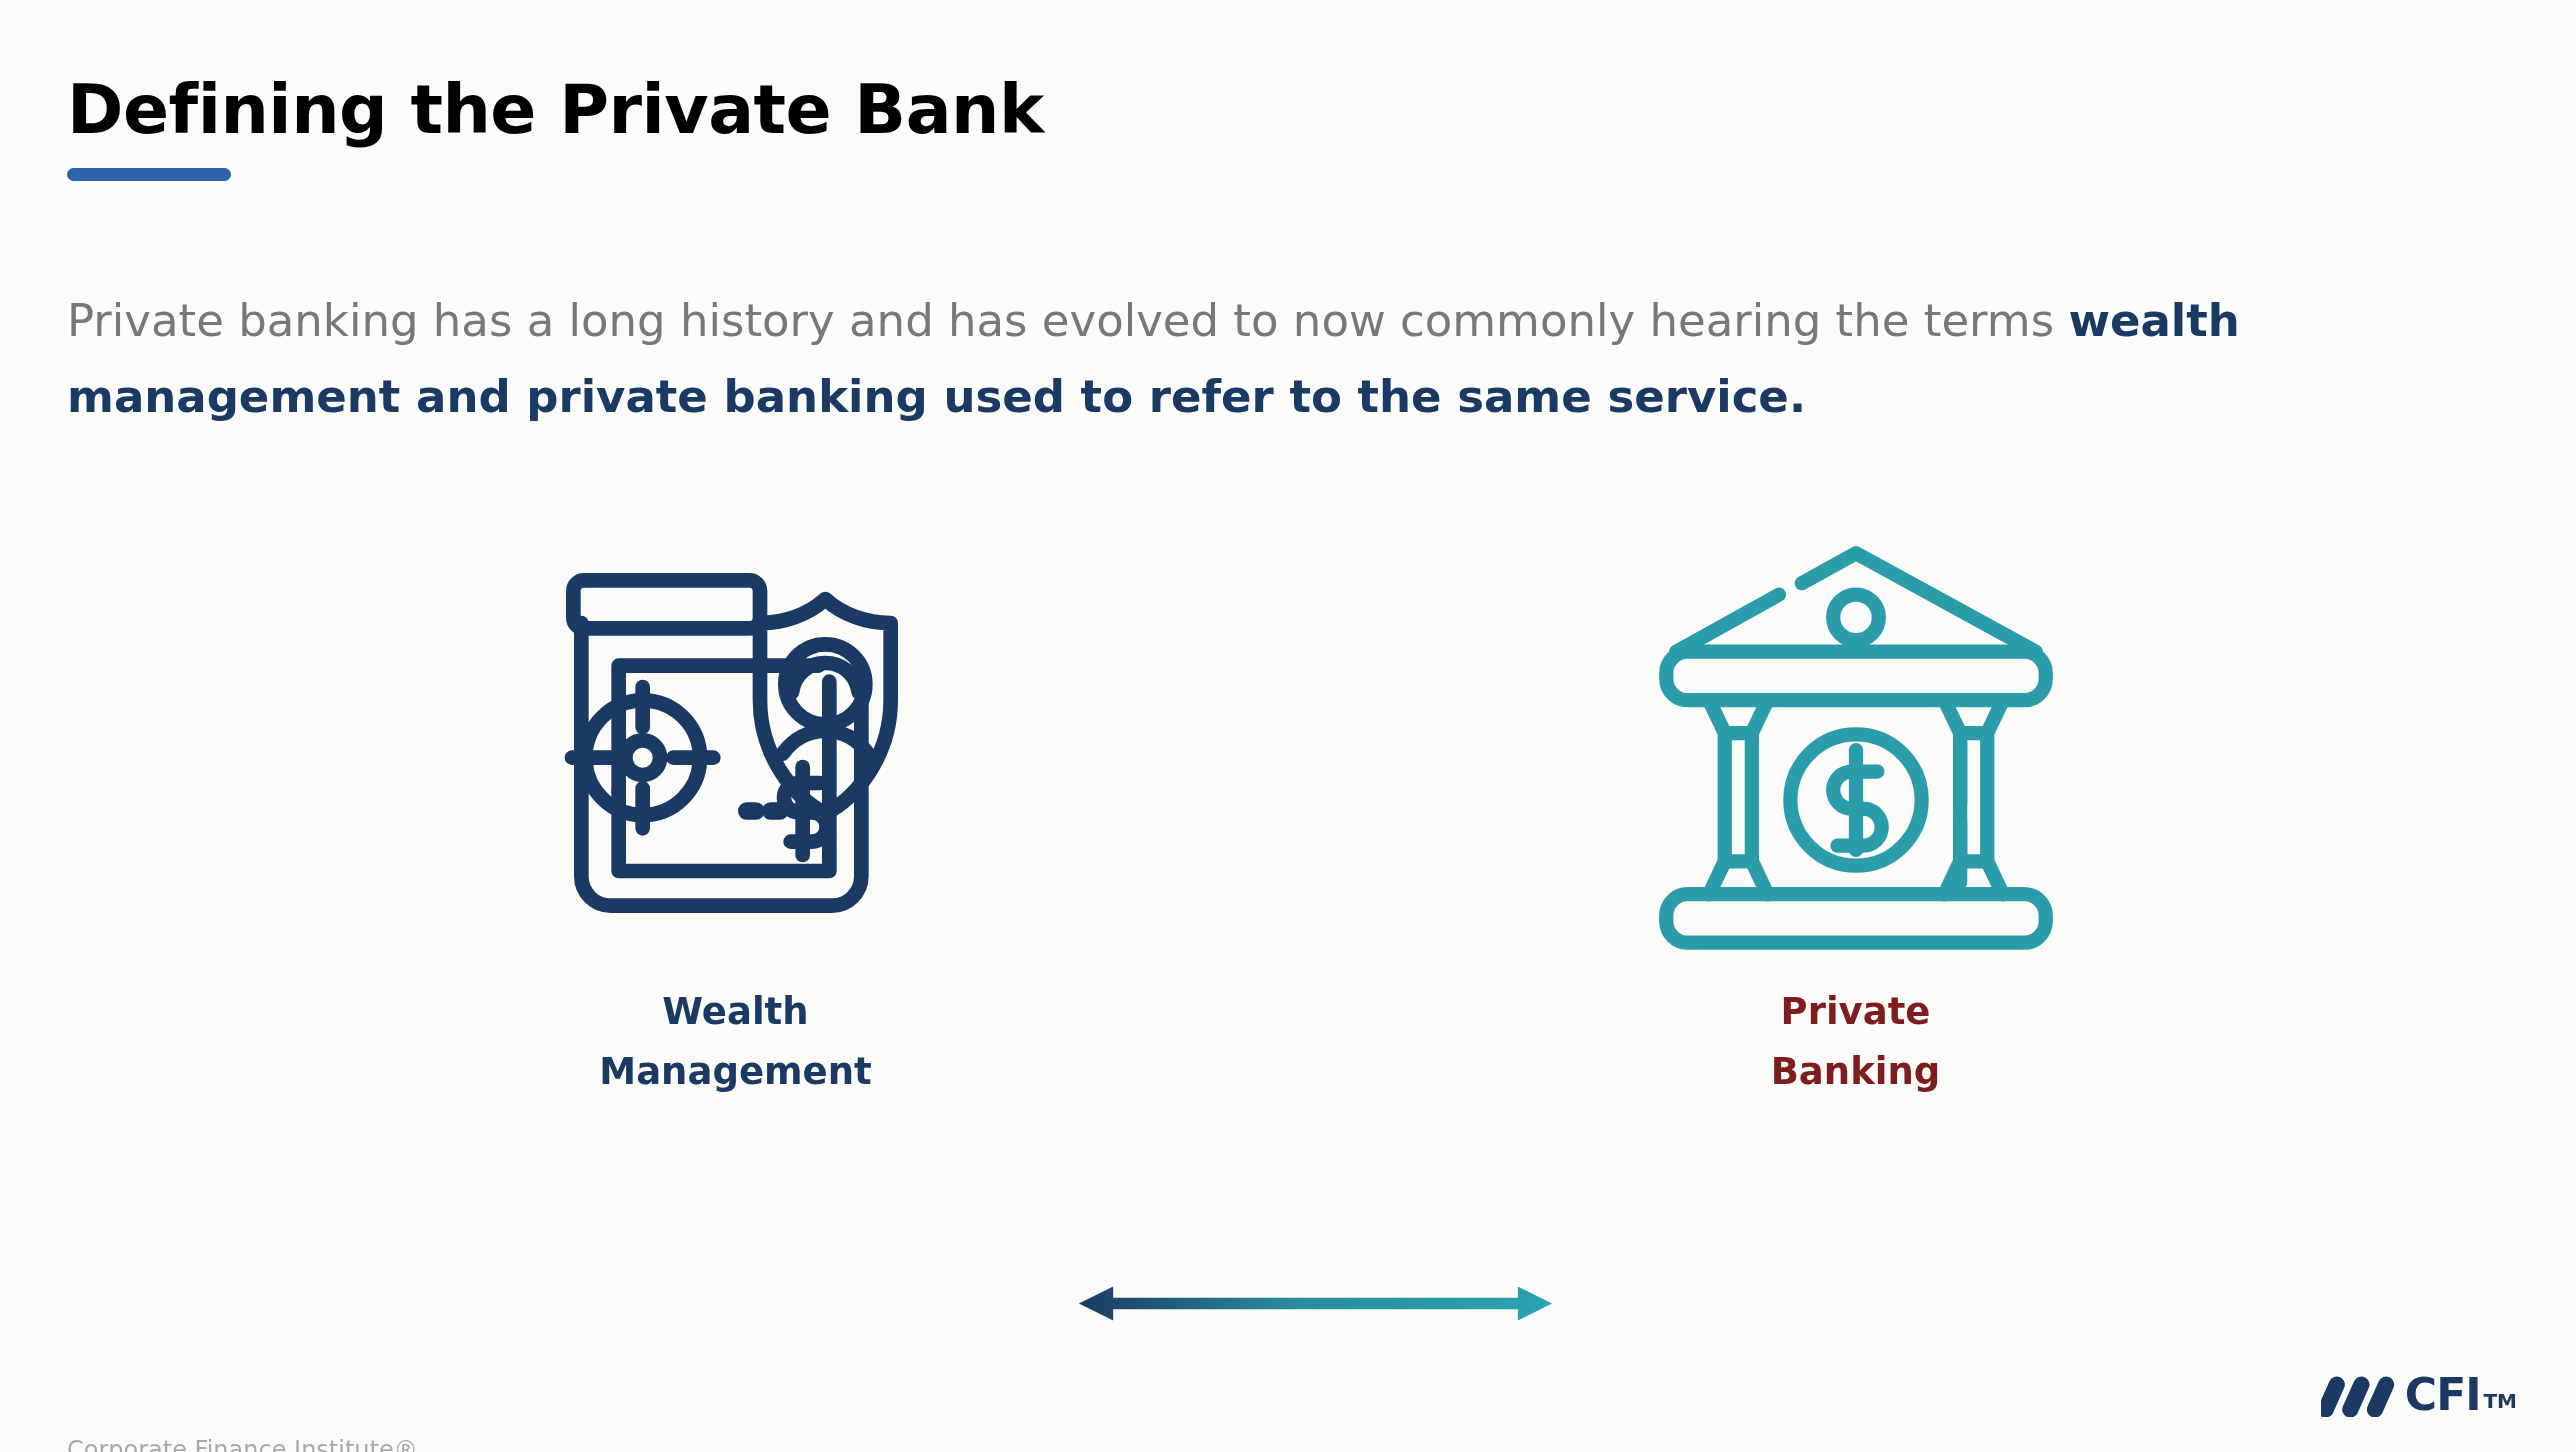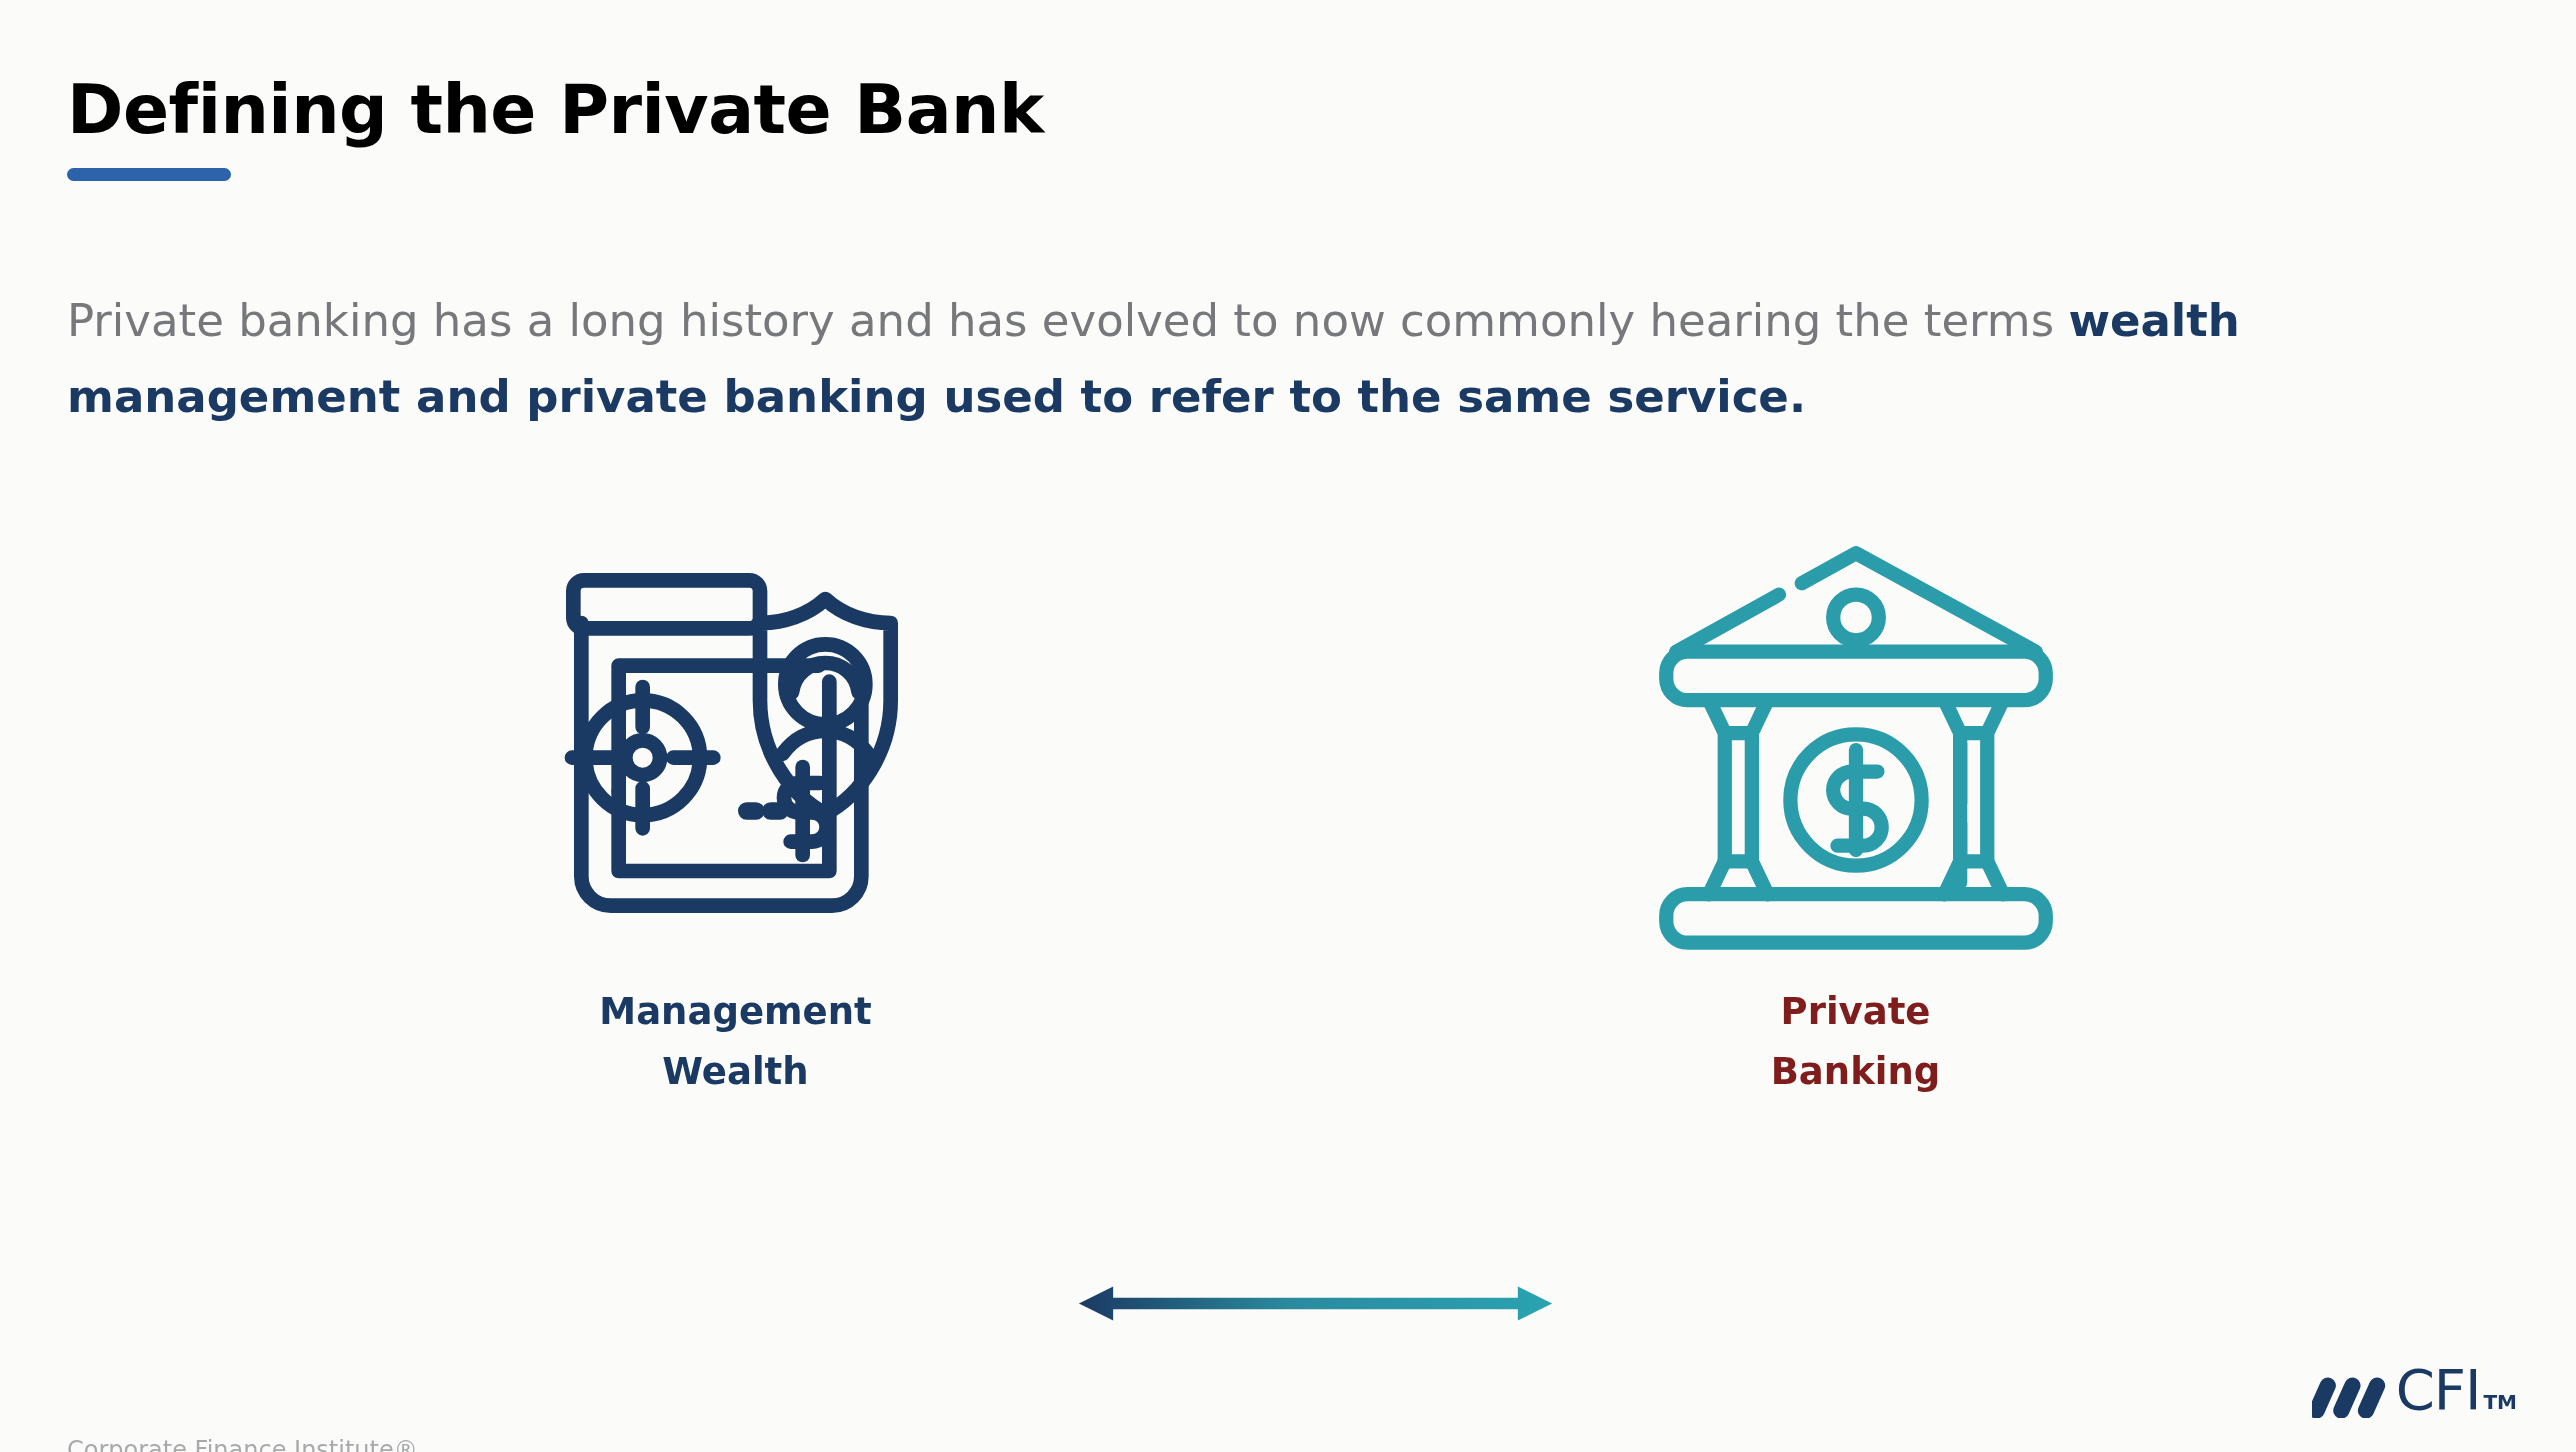--- a/index.html
+++ b/index.html
@@ -116,22 +116,22 @@
   }
   #brand-logo {
     position: absolute;
     right: 59px;
     top: 1362px;
     display: flex;
     align-items: flex-end;
   }
   #brand-logo-wordmark {
     font-family: "DejaVu Sans", sans-serif;
-    font-size: 56px;
-    font-weight: normal;
+    font-size: 44px;
+    font-weight: bold;
     color: #1b3a63;
     letter-spacing: -1px;
     line-height: 1;
   }
   #brand-logo-tm {
     font-family: "DejaVu Sans", sans-serif;
     font-size: 20px;
     font-weight: bold;
     color: #1b3a63;
     margin-left: 2.9px;
@@ -174,22 +174,22 @@
         <circle cx="80" cy="161" r="13"></circle>
         <path d="M80 108 v30 M80 184 v30 M27 161 h30 M103 161 h30"></path>
 
         <path d="M200 168 v66"></path>
         <path d="M213 180 h-16 a11 11 0 0 0 0 22 h10 a11 11 0 0 1 0 22 h-16"></path>
 
         <path d="M158 201 h7 M176 201 h7" stroke-width="13"></path>
       </svg>
     </div>
     <div class="node-label" id="label-wealth-management">
+      <div>Wealth</div>
       <div>Management</div>
-      <div>Wealth</div>
     </div>
   </div>
 
   <div class="node" id="node-private-banking">
     <div class="node-icon">
       <svg width="428" height="428" viewBox="0 0 300 300" fill="none" stroke="#2a9caa" stroke-width="10" stroke-linecap="round" stroke-linejoin="round">
 
         <path d="M24 86 L96 46"></path>
         <path d="M112 38 L150 17 L276 86"></path>
 

